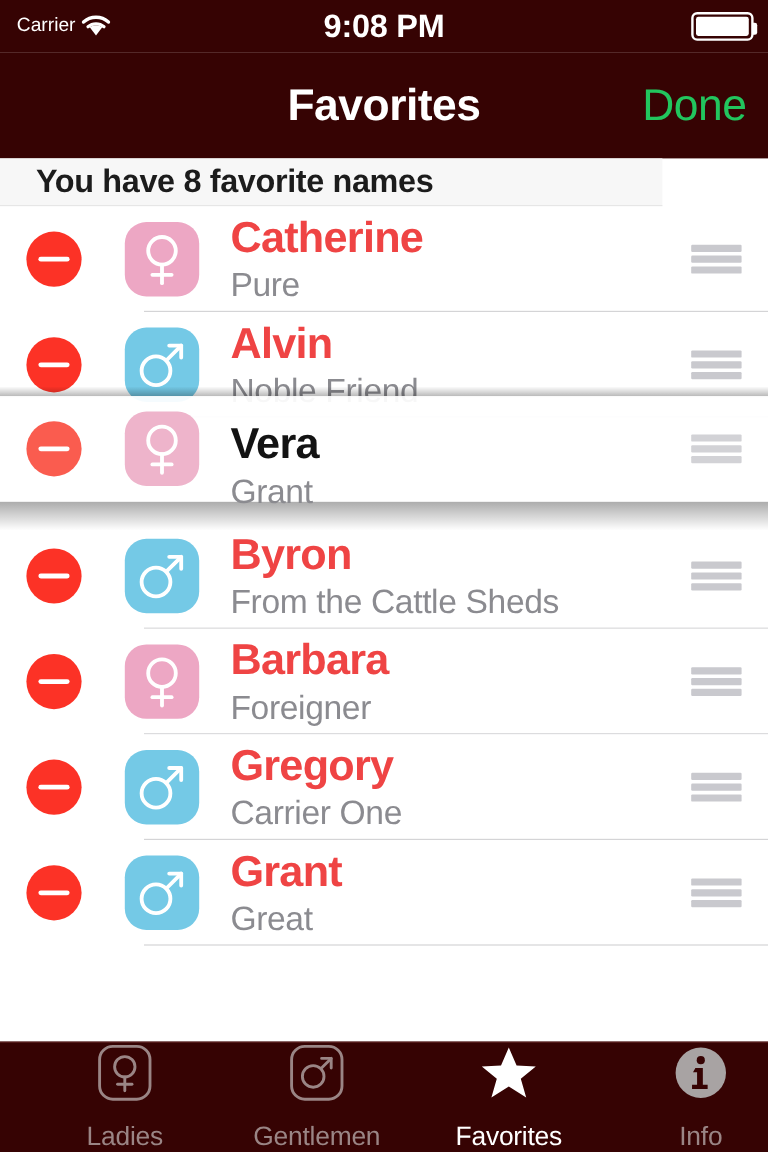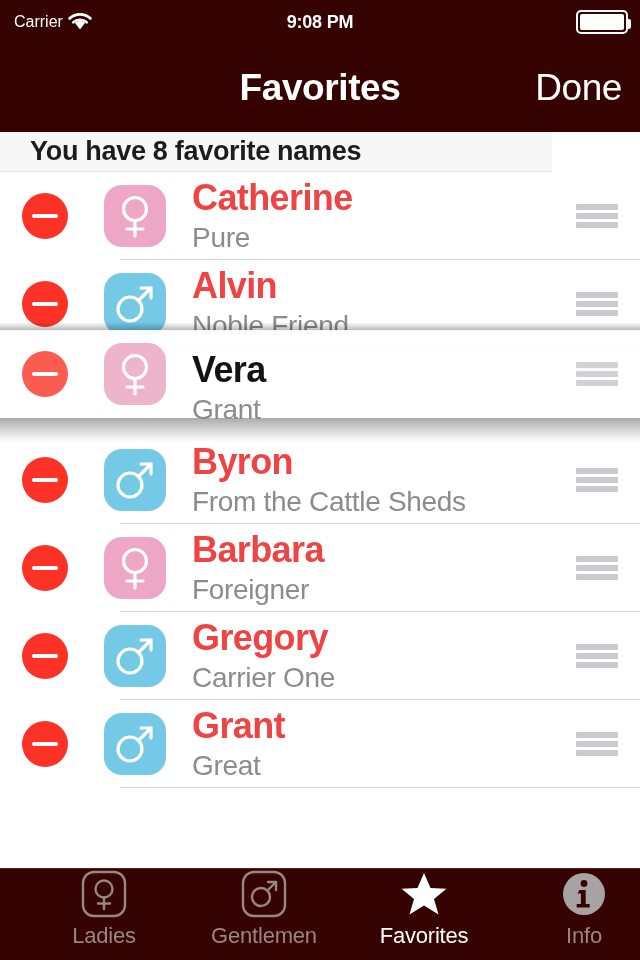--- a/index.html
+++ b/index.html
@@ -25,21 +25,21 @@
     color:#ffffff;
   }
   #status-left {
     position:absolute; left:14px; top:0; height:44px;
     display:flex; align-items:center; gap:2px;
   }
   .wifi-ico { display:block; }
   #status-time {
     position:absolute; left:0; width:640px; top:0; height:44px;
     display:flex; align-items:center; justify-content:center;
-    font-size:18px; font-weight:bold; letter-spacing:-0.2px;
+    font-size:27px; font-weight:bold; letter-spacing:-0.2px;
   }
   #status-right {
     position:absolute; right:12px; top:0; height:44px;
     display:flex; align-items:center;
   }
   .battery-shell {
     position:relative;
     width:52px; height:24px;
     border:2px solid #ffffff; border-radius:5px;
     padding:2px;
@@ -57,21 +57,21 @@
     background:#360303;
   }
   #nav-title {
     position:absolute; left:0; width:640px; top:0; height:88px;
     display:flex; align-items:center; justify-content:center;
     color:#ffffff; font-size:37px; font-weight:bold; letter-spacing:-0.4px;
   }
   #nav-done {
     position:absolute; right:18px; top:0; height:88px;
     display:flex; align-items:center;
-    color:#ffffff; font-size:37px; letter-spacing:-0.4px;
+    color:#22c55e; font-size:37px; letter-spacing:-0.4px;
     cursor:pointer;
   }
 
   
   #section-header {
     position:absolute; top:132px; left:0;
     width:552px; height:40px;
     background:#f7f7f7;
     border-bottom:1px solid #e2e2e2;
     display:flex; align-items:center;
@@ -172,21 +172,21 @@
   
   #tab-bar {
     position:absolute; bottom:0; left:0;
     width:640px; height:92px;
     background:#360303;
     border-top:1px solid #5a2020;
     display:flex; z-index:40;
   }
   .tab {
     flex:1; display:flex; flex-direction:column;
-    align-items:center; justify-content:flex-start; gap:4px;
+    align-items:center; justify-content:space-between; gap:4px;
     cursor:pointer;
     margin-left:48px;
   }
   .tab-ico { height:50px; display:flex; align-items:center; justify-content:center; }
   .tab-label { font-size:22px; letter-spacing:-0.2px; }
   .tab.inactive .tab-label { color:#9a8585; }
   .tab.active .tab-label { color:#ffffff; }
 </style>
 </head>
 <body>

